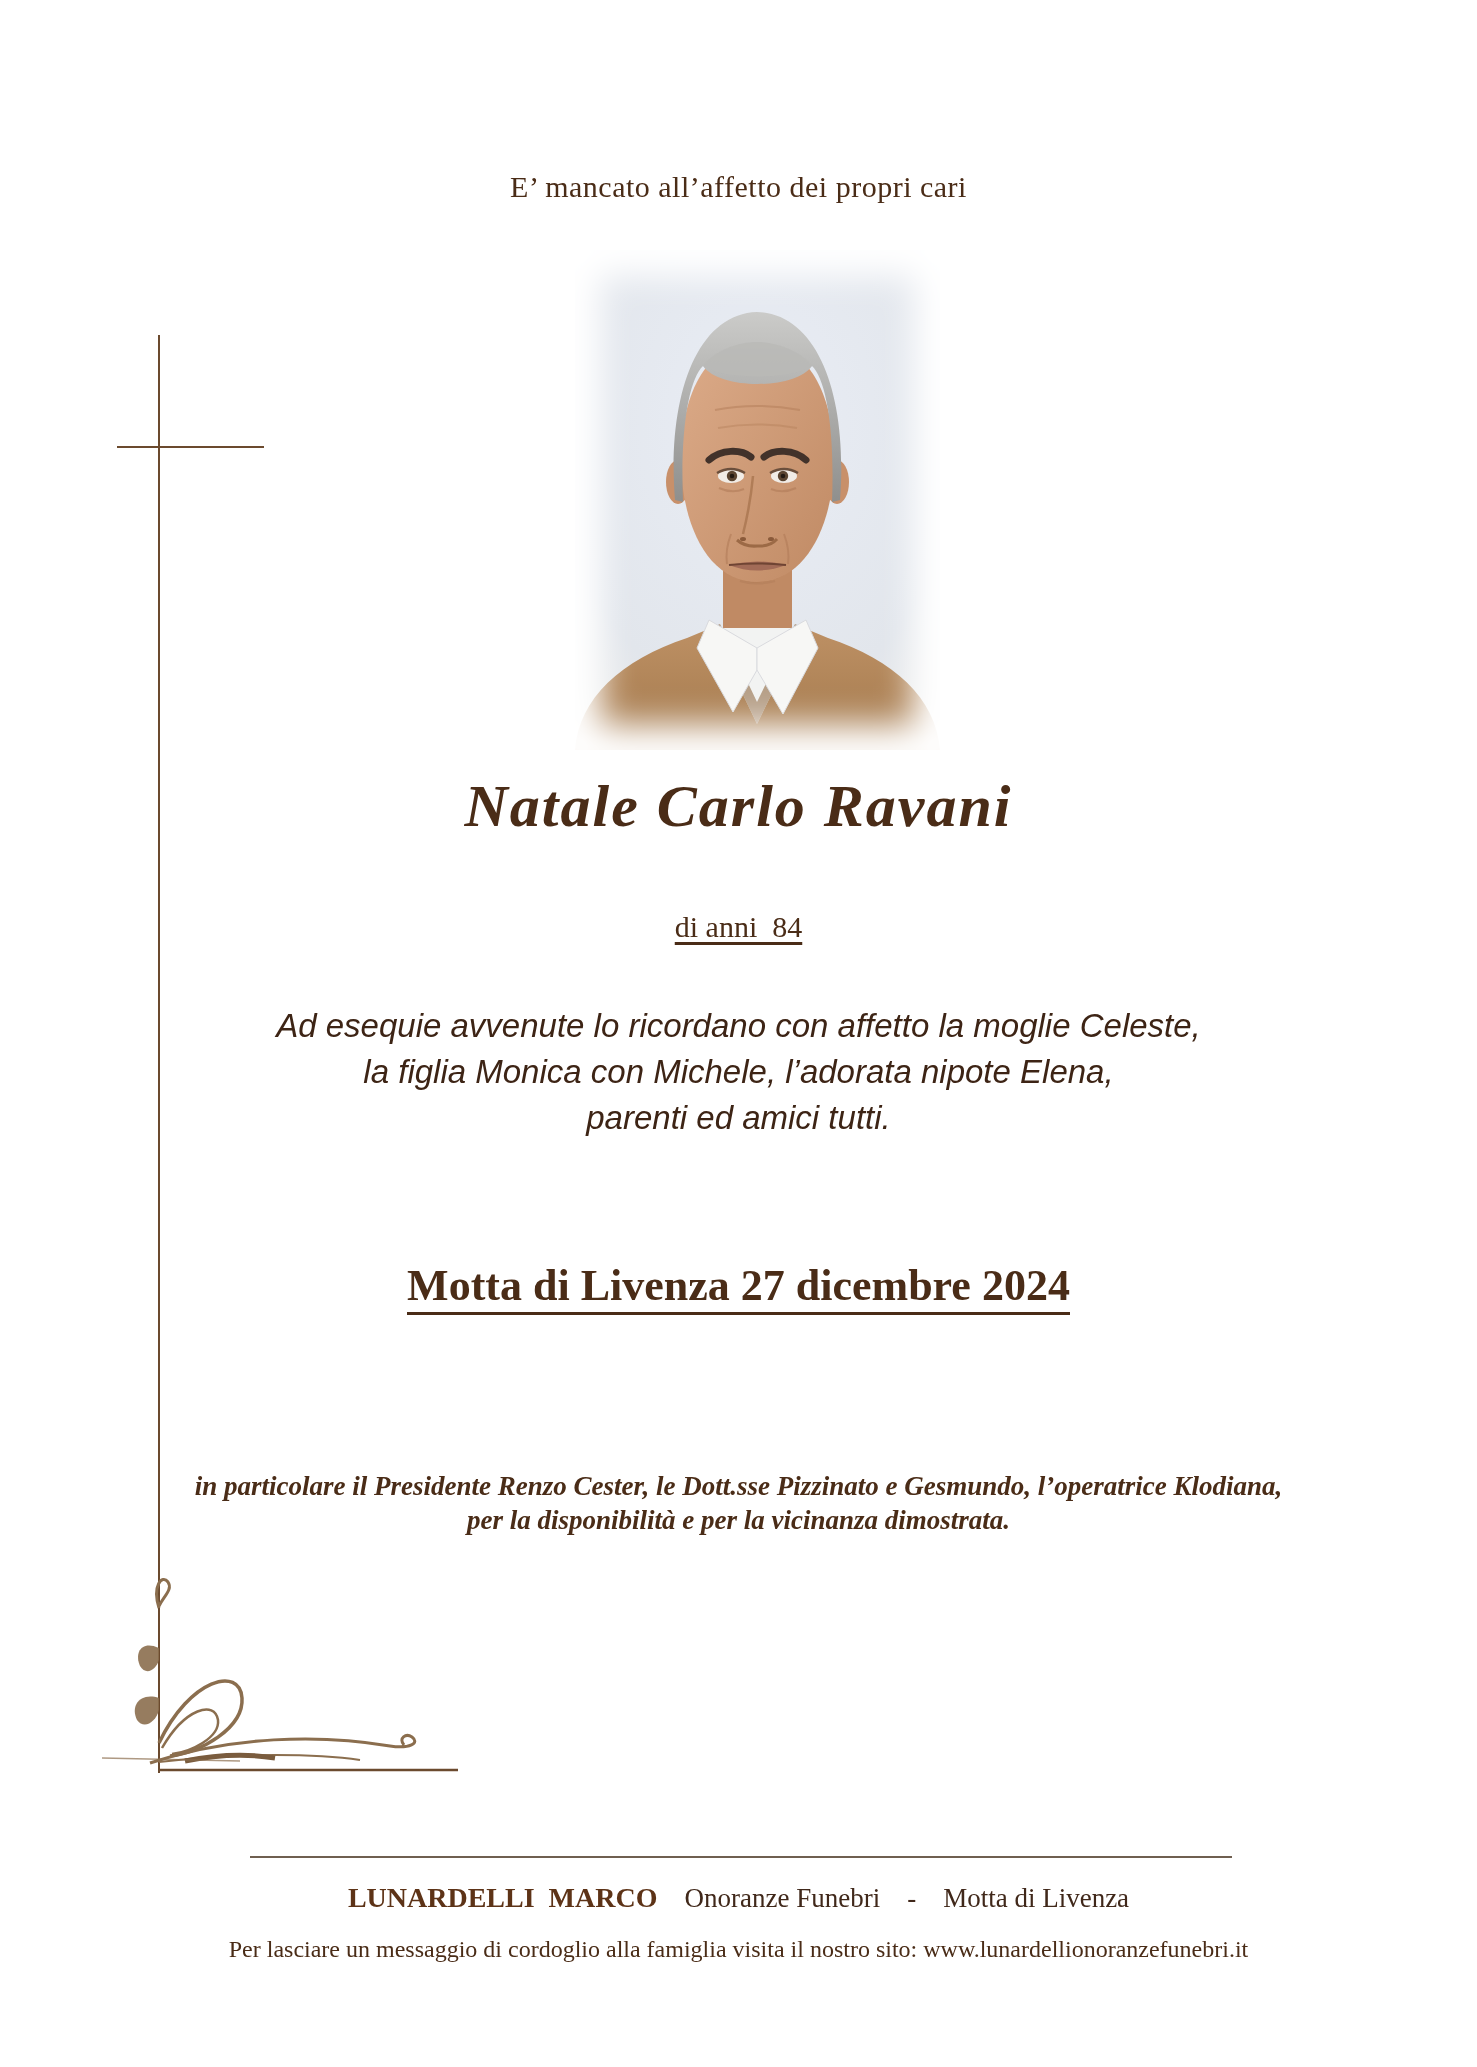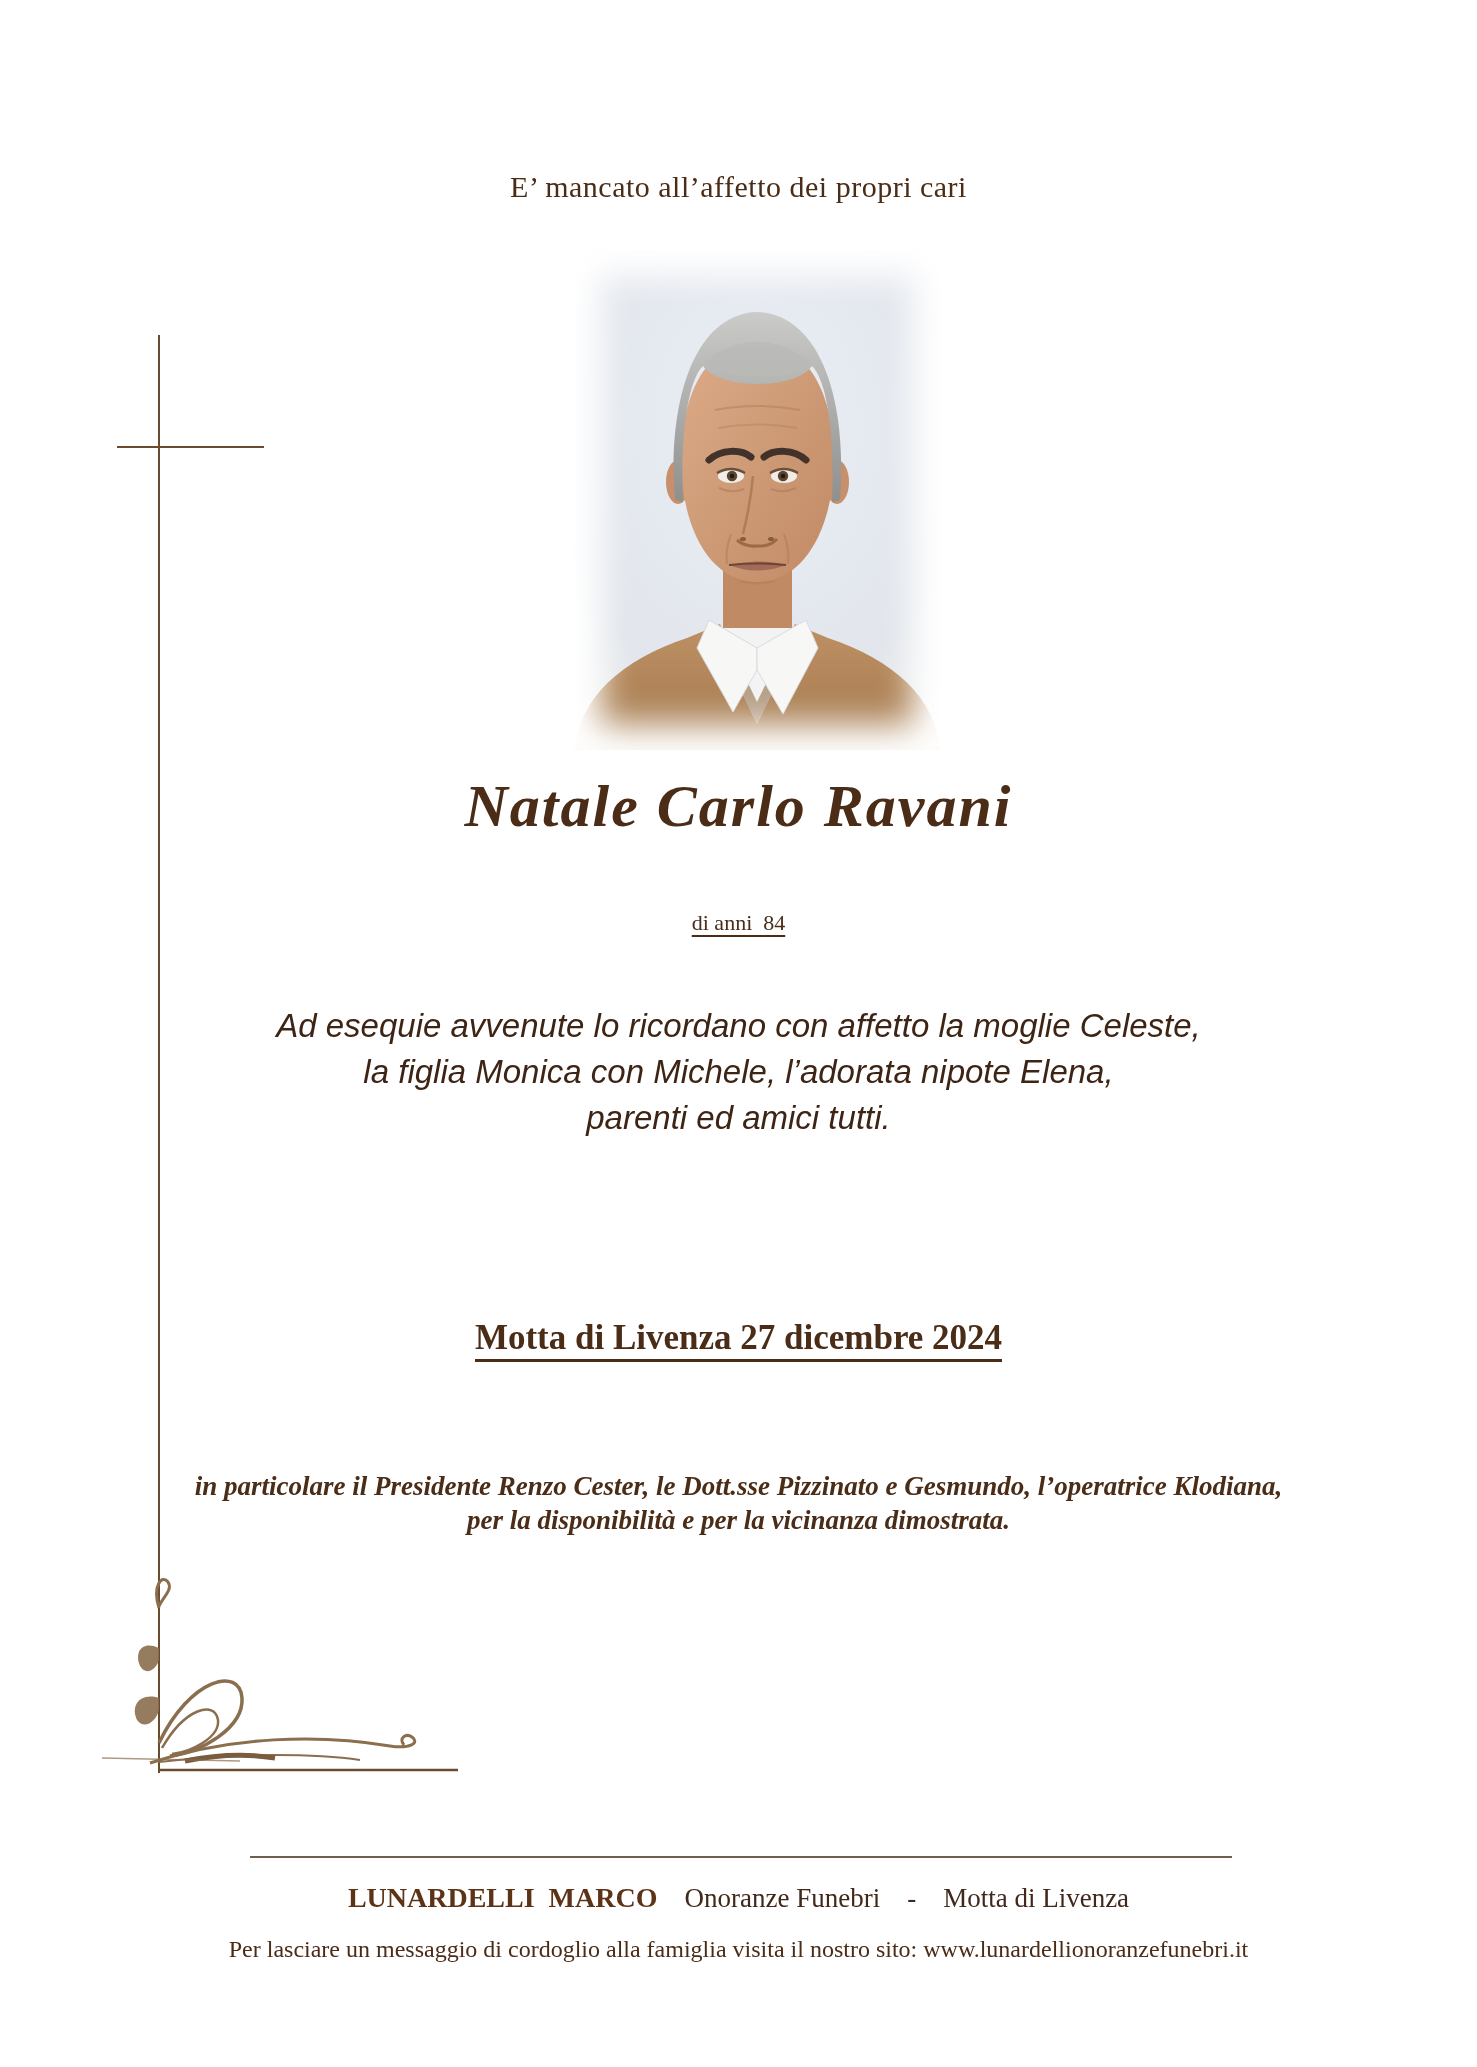--- a/index.html
+++ b/index.html
@@ -30,32 +30,32 @@
     position:absolute;inset:0;
     box-shadow:inset 0 0 34px 26px #ffffff;
     pointer-events:none;
   }
   .deceased-name{
     top:772px;margin:0;
     font-size:60px;font-weight:bold;font-style:italic;
     color:#4a2c17;letter-spacing:2px;line-height:1.15;
   }
   .age-line{
-    top:910px;font-size:22px;color:#4a2c17;
+    top:910px;font-size:30px;color:#4a2c17;
     white-space:pre;
   }
   .age-line span{text-decoration:underline;text-underline-offset:5px;}
   .family-par{
     top:1003px;
     font-family:"Liberation Sans", sans-serif;
     font-style:italic;font-size:33px;line-height:46px;
     color:#3d2415;
   }
   .date-line{
-    top:1318px;font-size:35px;font-weight:bold;color:#4a2c17;
+    top:1260px;font-size:44px;font-weight:bold;color:#4a2c17;
   }
   .date-line span{border-bottom:3px solid #4a2c17;padding-bottom:2px;}
   .thanks-par{
     top:1470px;font-size:27px;font-weight:bold;font-style:italic;
     line-height:33.5px;color:#4a2c17;
   }
   .ornament{position:absolute;left:90px;top:1548px;}
   .footer-rule{
     position:absolute;left:250px;top:1856px;width:982px;height:2px;
     background:#6f5f50;

